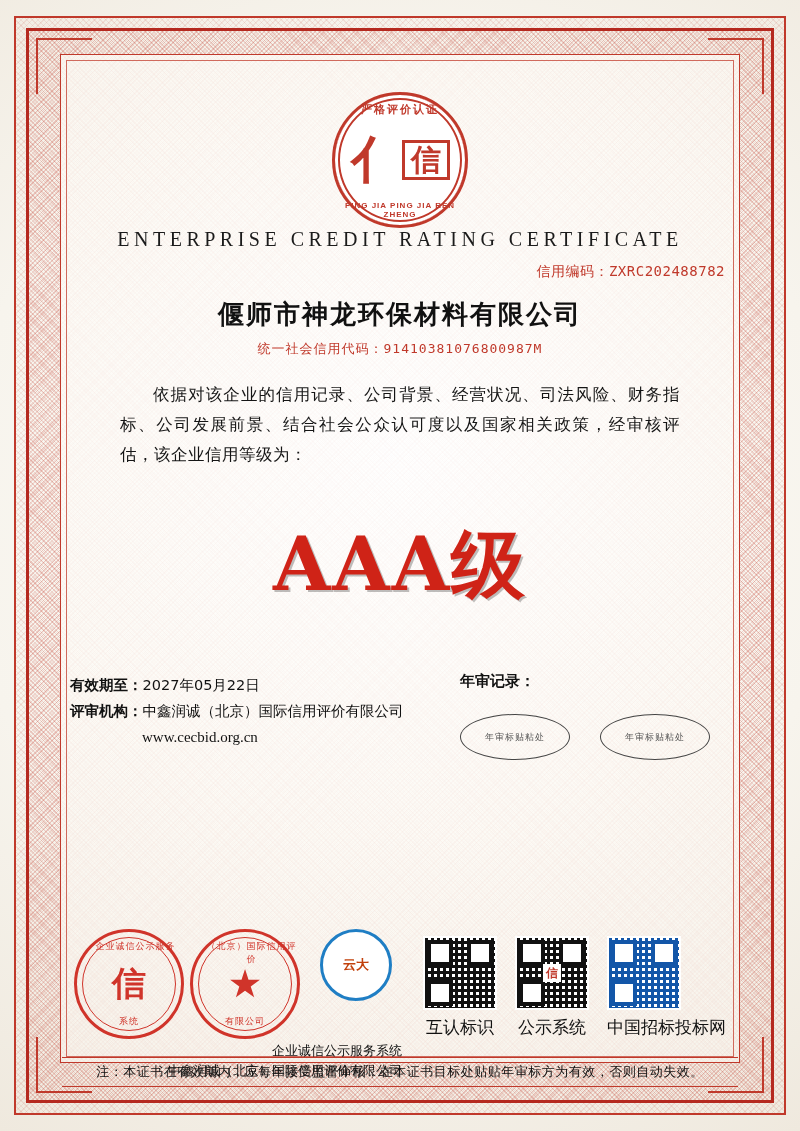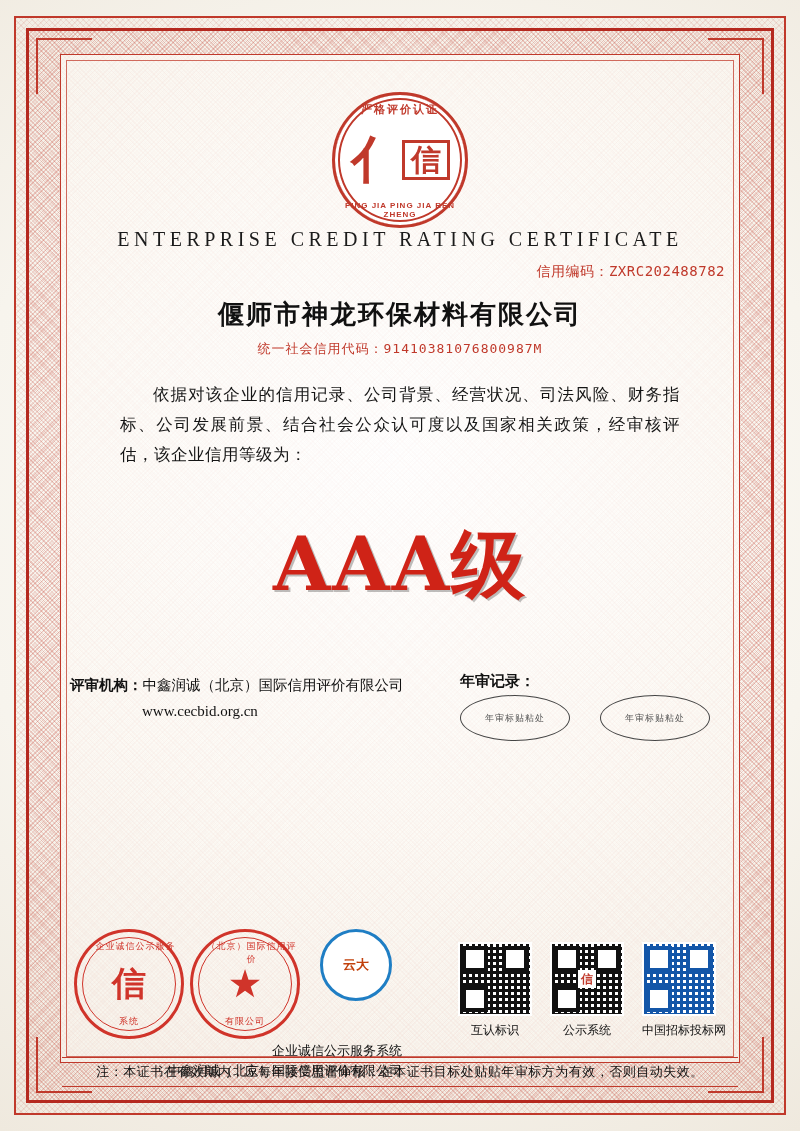--- a/index.html
+++ b/index.html
@@ -135,21 +135,21 @@
 
   
   .info-row{
     margin-top:56px;width:100%;display:flex;justify-content:space-between;
   }
   .info-left{font-size:14.5px;line-height:26px;color:#111;font-family:"DejaVu Sans",sans-serif;}
   .info-left .lbl{font-weight:bold;}
   .info-left .url{font-family:"Liberation Serif",serif;font-size:15px;}
   .info-left .url-indent{padding-left:72px;}
   .info-right{width:270px;}
-  .info-right .yr-title{font-size:15px;font-weight:bold;color:#111;font-family:"DejaVu Sans",sans-serif;margin-bottom:4px;}
+  .info-right .yr-title{font-size:15px;font-weight:bold;color:#111;font-family:"DejaVu Sans",sans-serif;margin-bottom:23px;}
   .stamp-slots{display:flex;gap:30px;}
   .stamp-slot{
     width:108px;height:44px;border:1px solid #444;border-radius:50%;
     display:flex;align-items:center;justify-content:center;
     font-size:9px;color:#555;letter-spacing:1px;font-family:"DejaVu Sans",sans-serif;
   }
 
   
   .bottom{
     position:absolute;left:74px;right:74px;bottom:92px;
@@ -208,21 +208,21 @@
   }
   .qr.blue .finder{border-color:#1356a8;}
   .qr .f1{left:2px;top:2px;}
   .qr .f2{right:2px;top:2px;}
   .qr .f3{left:2px;bottom:2px;}
   .qr .center-mark{
     position:absolute;left:50%;top:50%;transform:translate(-50%,-50%);
     width:18px;height:18px;background:#fff;display:flex;align-items:center;justify-content:center;
     color:#c0392b;font-size:12px;font-weight:bold;font-family:"DejaVu Sans",sans-serif;
   }
-  .qr-label{margin-top:6px;font-size:12px;color:#111;font-family:"DejaVu Sans",sans-serif;}
+  .qr-label{margin-top:6px;font-size:17px;color:#111;font-family:"DejaVu Sans",sans-serif;}
 
   
   .footer-note{
     position:absolute;left:62px;right:62px;bottom:44px;
     border-top:1px solid #c0392b;border-bottom:1px solid #c0392b;
     padding:5px 0;text-align:center;
     font-size:13px;color:#111;letter-spacing:.5px;
     font-family:"DejaVu Sans",sans-serif;
   }
 </style>
@@ -266,20 +266,23 @@
 
     <div class="body-text">
       <p>依据对该企业的信用记录、公司背景、经营状况、司法风险、财务指标、公司发展前景、结合社会公众认可度以及国家相关政策，经审核评估，该企业信用等级为：</p>
     </div>
 
     <div class="grade">AAA级</div>
 
     <div class="info-row">
       <div class="info-left">
         <div>
+          <span class="lbl">有效期至：</span><span>2027年05月22日</span>
+        </div>
+        <div>
           <span class="lbl">评审机构：</span><span>中鑫润诚（北京）国际信用评价有限公司</span>
         </div>
         <div class="url-indent">
           <span class="url">www.cecbid.org.cn</span>
         </div>
       </div>
       <div class="info-right">
         <div class="yr-title">年审记录：</div>
         <div class="stamp-slots">
           <div class="stamp-slot">年审标贴粘处</div>

